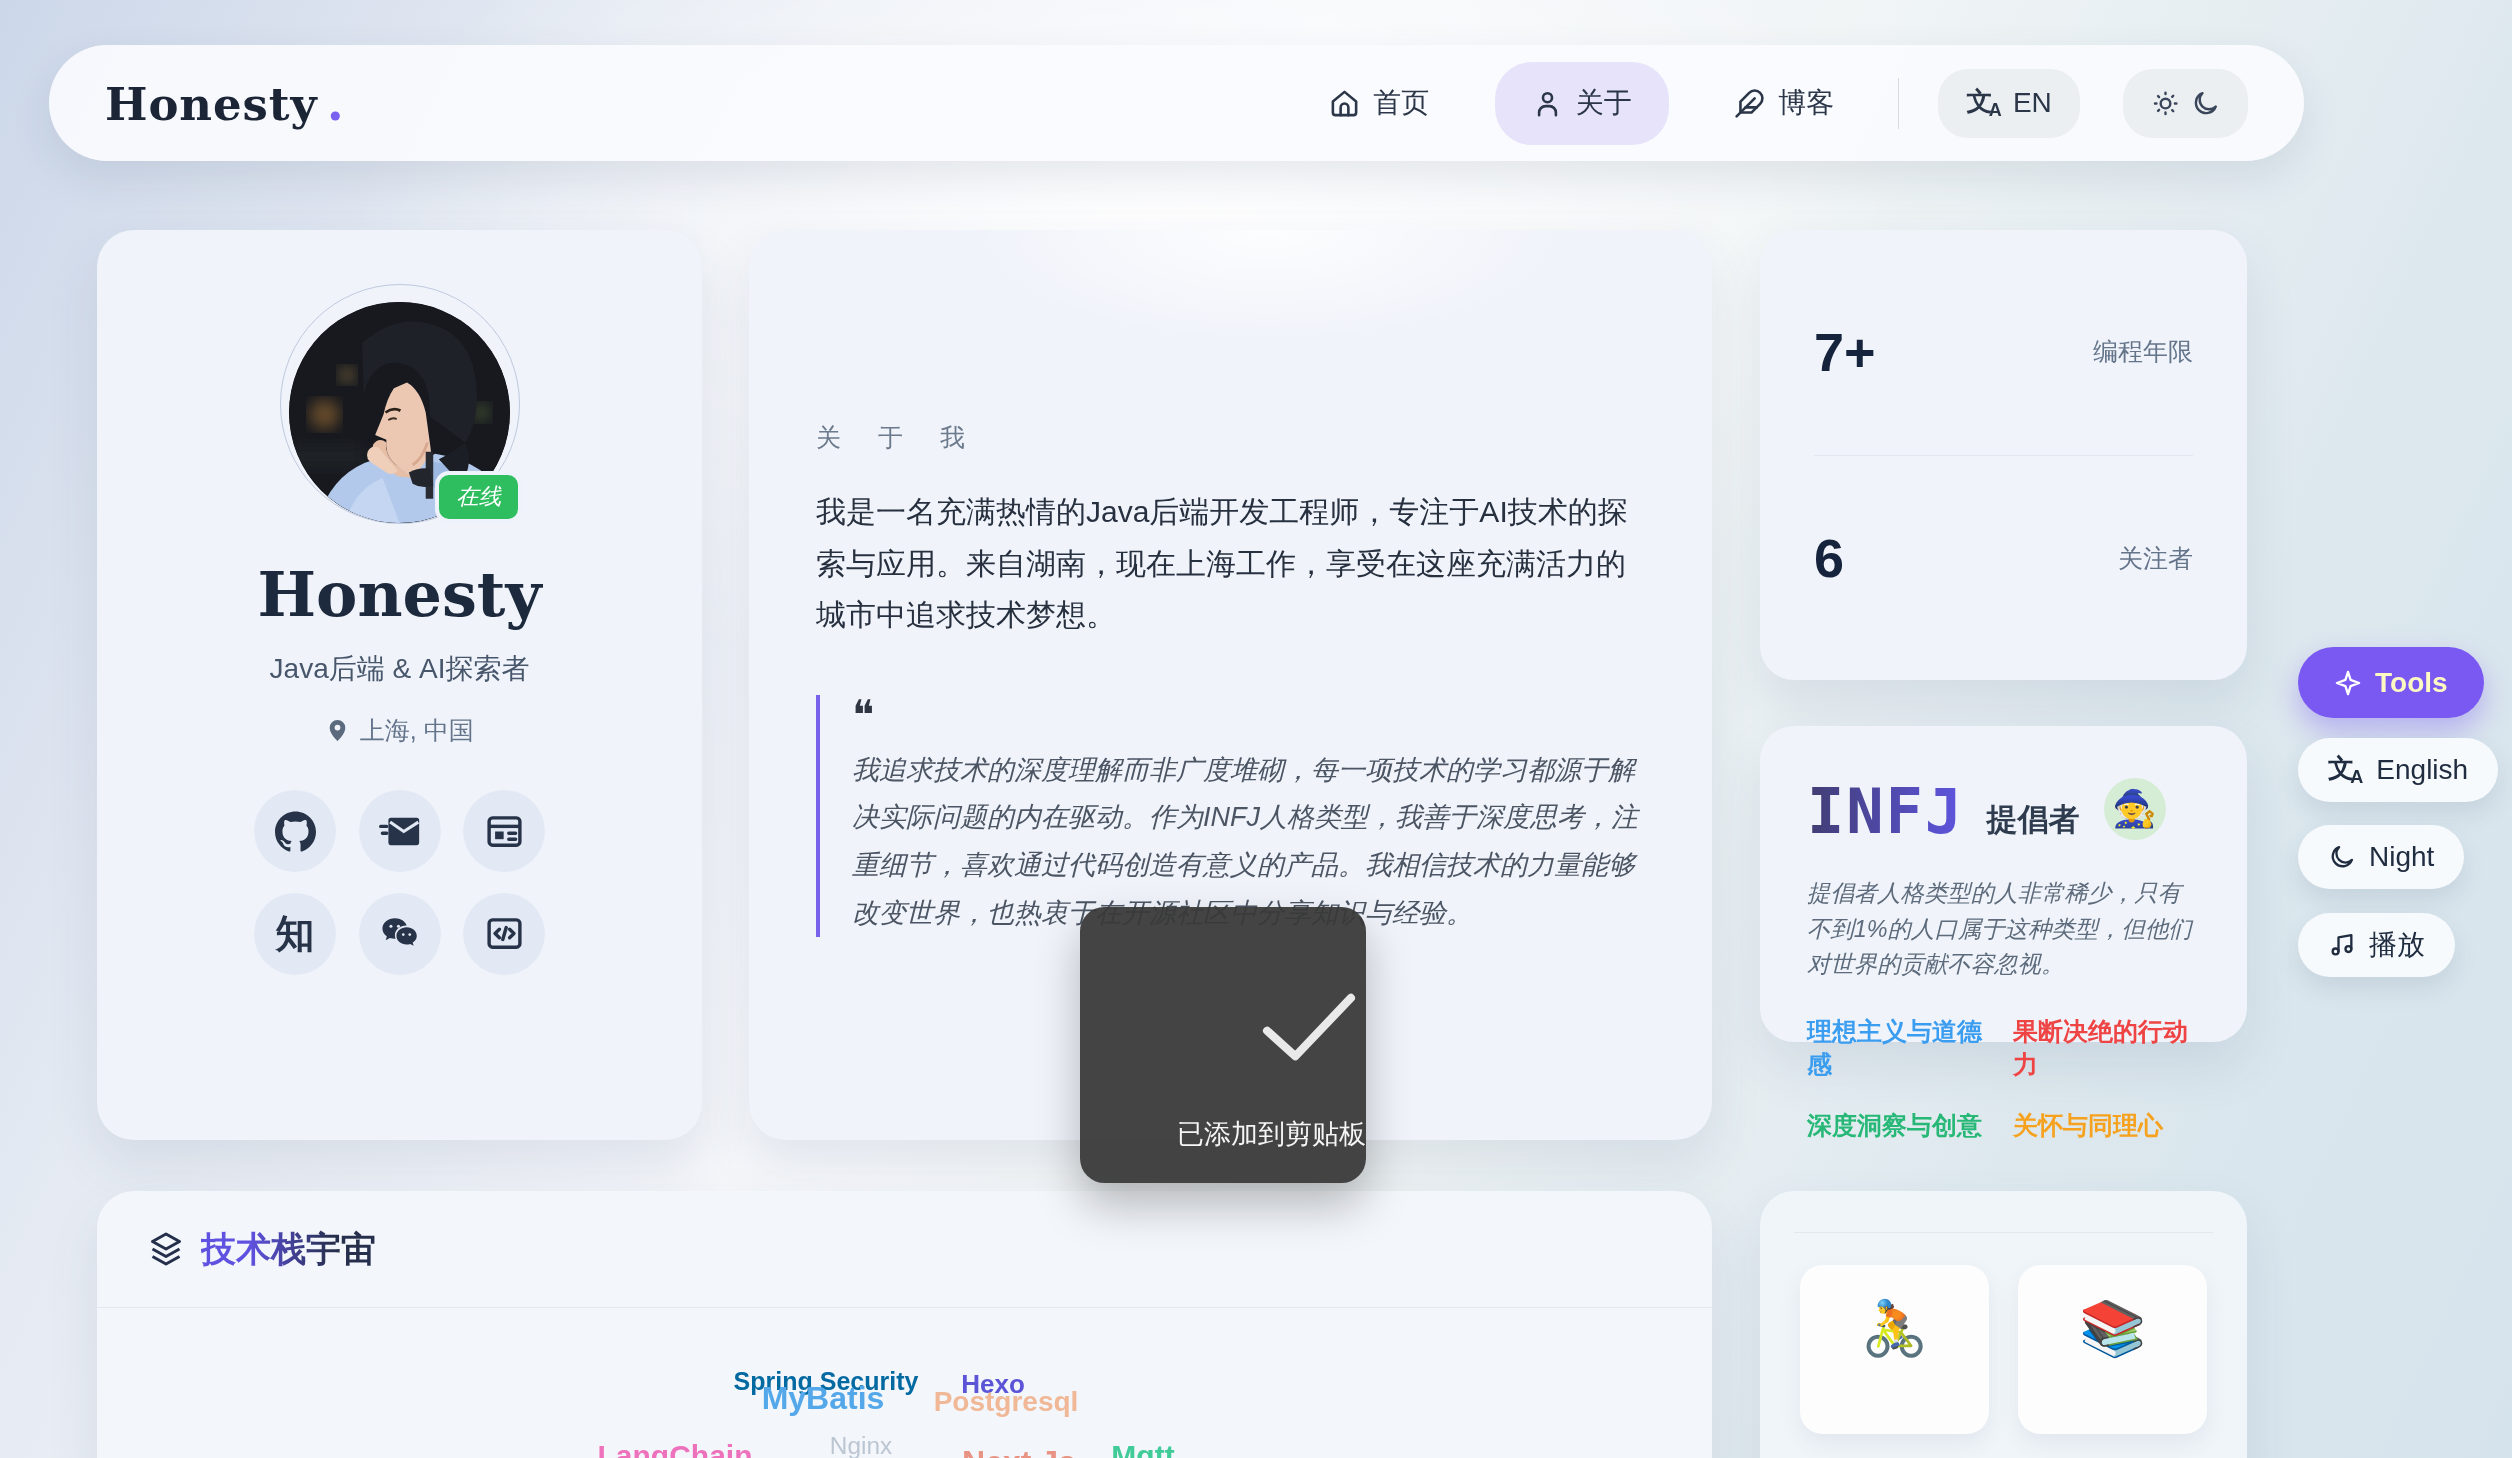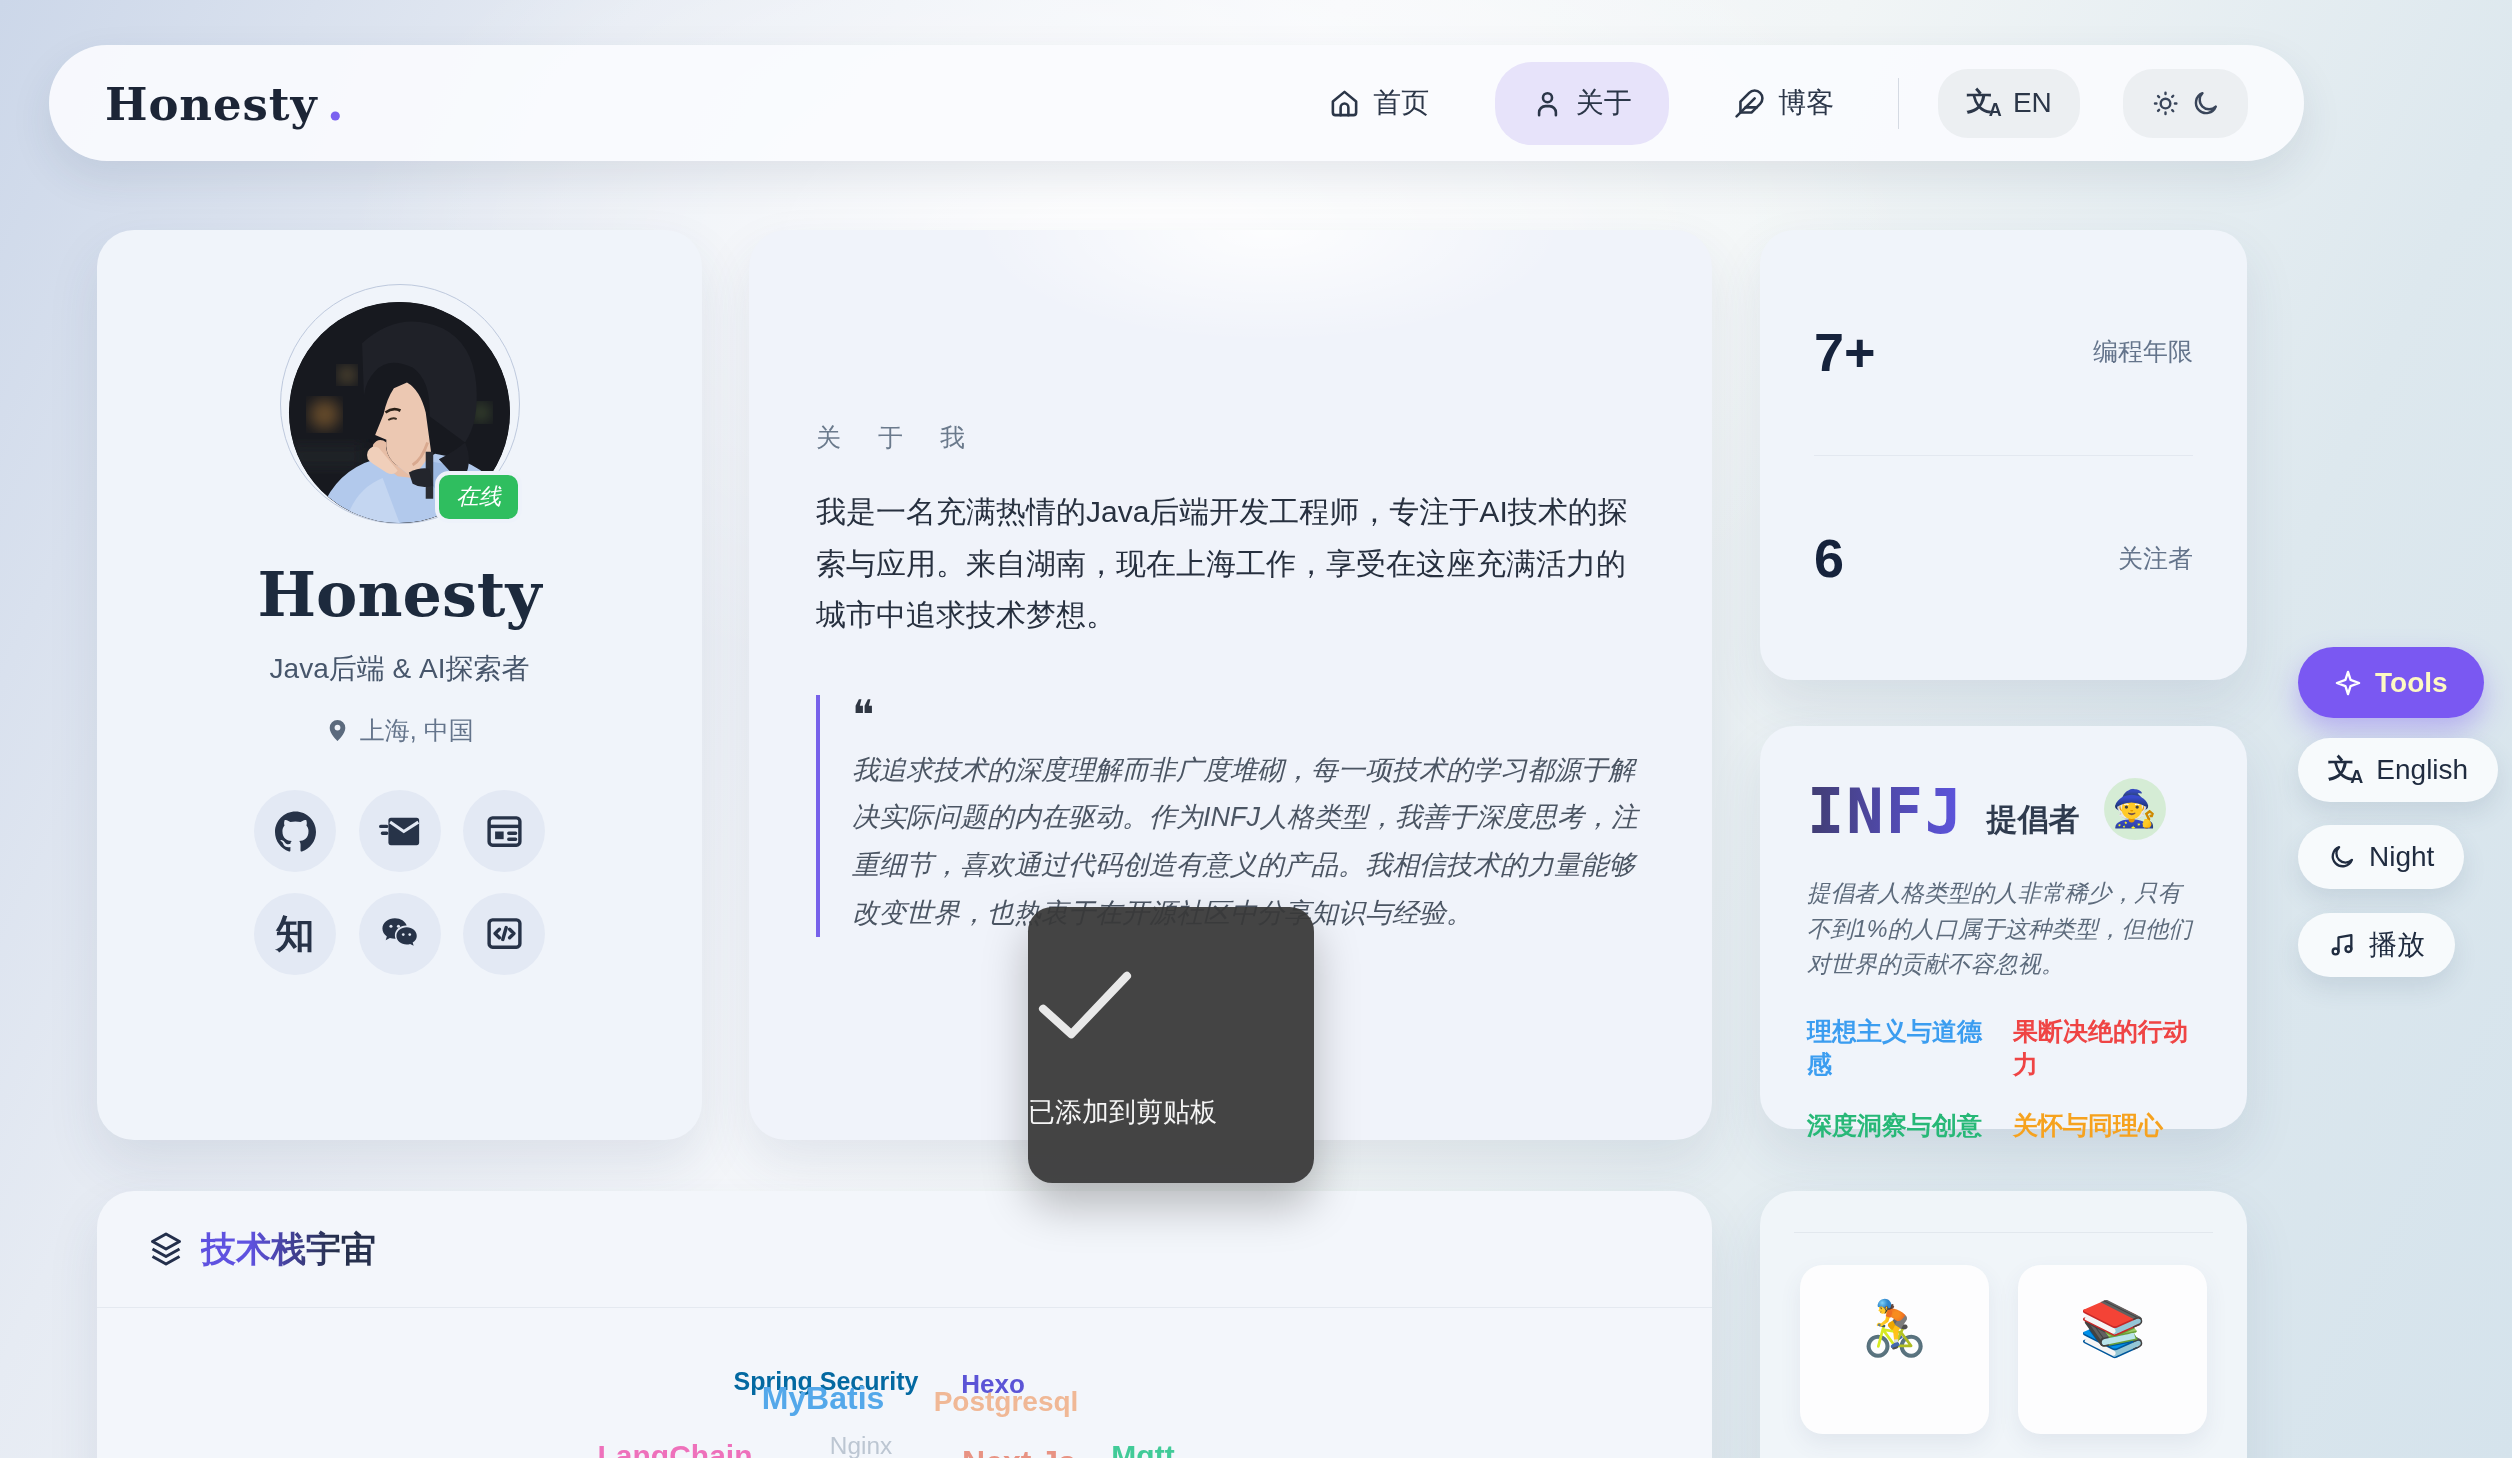--- a/index.html
+++ b/index.html
@@ -53,32 +53,32 @@
   .quote{margin-top:54px;border-left:4.7px solid #7761ea;padding-left:32px;}
   .quote-mark{font-size:41px;color:#2f3642;line-height:1;}
   .quote-text{margin-top:11.2px;font-style:italic;font-size:27px;line-height:1.76;color:#4b5563;max-width:825px;}
   
   .stats-card{left:1760px;top:230px;width:487px;height:450px;border-radius:34px;padding:19px 54px;display:flex;flex-direction:column;}
   .stat-row{flex:1;display:flex;align-items:center;justify-content:space-between;}
   .stat-row + .stat-row{border-top:1.9px solid #e3e8f0;}
   .stat-value{font-size:54px;font-weight:700;color:#16233c;}
   .stat-label{font-size:25px;color:#64748b;}
   
-  .infj-card{left:1760px;top:726px;width:487px;height:403px;border-radius:34px;padding:49px 47px 0;}
+  .infj-card{left:1760px;top:726px;width:487px;height:316px;border-radius:34px;padding:49px 47px 0;}
   .infj-head{display:flex;align-items:center;}
   .infj-type{font-family:"DejaVu Sans Mono","Liberation Mono",monospace;font-weight:700;font-size:62px;letter-spacing:1.9px;
     background:linear-gradient(90deg,#413d72,#5e55e0);-webkit-background-clip:text;background-clip:text;color:transparent;}
   .infj-title{font-size:31px;font-weight:700;color:#2f3b4e;margin-left:22.5px;margin-top:17px;}
   .infj-avatar{width:62px;height:62px;border-radius:50%;background:#d5ecd5;margin-left:24.4px;margin-top:-5.6px;display:flex;align-items:center;justify-content:center;font-size:36px;overflow:hidden;}
   .infj-desc{margin-top:28px;font-style:italic;font-size:23.4px;line-height:1.52;color:#5d6b7c;}
   .traits{margin-top:32px;display:grid;grid-template-columns:1fr 1fr;row-gap:28px;column-gap:19px;}
   .trait{font-size:25px;font-weight:600;}
   
-  .toast{position:absolute;left:1028px;top:907px;width:286px;height:276px;border-radius:24.4px;background:rgba(56,56,56,.94);
-    z-index:60;display:flex;flex-direction:column;align-items:flex-start;padding-top:58px;box-shadow:0 22.5px 45px rgba(0,0,0,.25);}
+  .toast{position:absolute;left:1080px;top:907px;width:286px;height:276px;border-radius:24.4px;background:rgba(56,56,56,.94);
+    z-index:60;display:flex;flex-direction:column;align-items:flex-end;padding-top:80px;box-shadow:0 22.5px 45px rgba(0,0,0,.25);}
   .toast svg{width:114px;height:82px;}
   .toast-msg{margin-top:47px;color:#f5f5f5;font-size:27px;}
   
   .tech-card{left:97px;top:1191px;width:1615px;height:525px;border-radius:37px;background:#f3f6fb;}
   .tech-head{height:117px;display:flex;align-items:center;gap:17px;padding:0 51px;border-bottom:1.9px solid #e4e9f0;}
   .tech-head svg{width:36px;height:36px;stroke:#232f4b;fill:none;stroke-width:2;stroke-linejoin:round;}
   .tech-title{font-size:35px;font-weight:700;background:linear-gradient(90deg,#5f52e0 0%,#5f52e0 28%,#26304d 75%);-webkit-background-clip:text;background-clip:text;color:transparent;}
   .cloud{position:absolute;left:0;top:117px;right:0;bottom:0;}
   .cw{position:absolute;transform:translate(-50%,-50%);white-space:nowrap;font-weight:600;}
   .w0{left:729px;top:73px;font-size:25px;}

